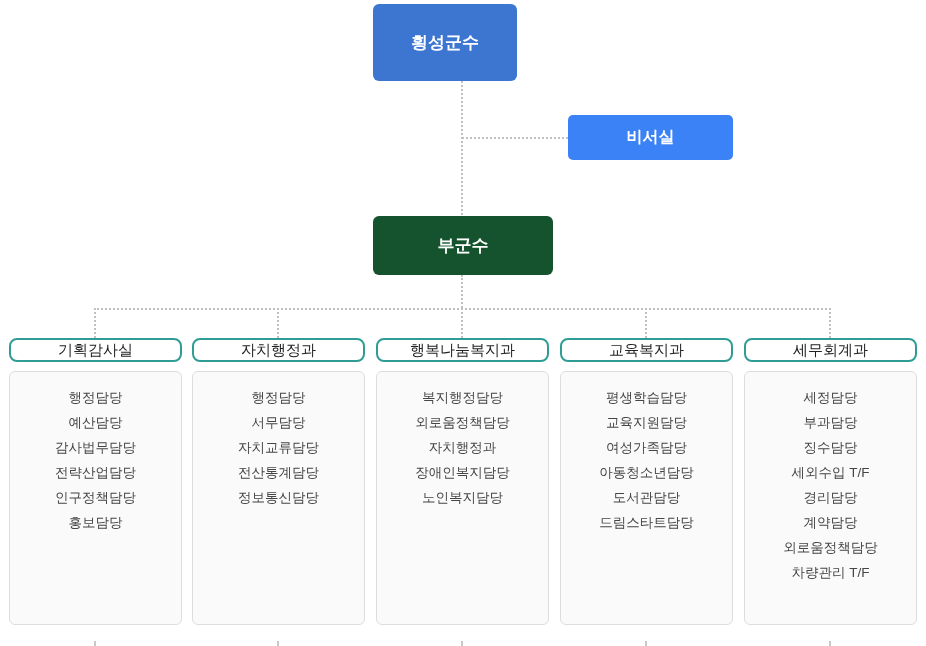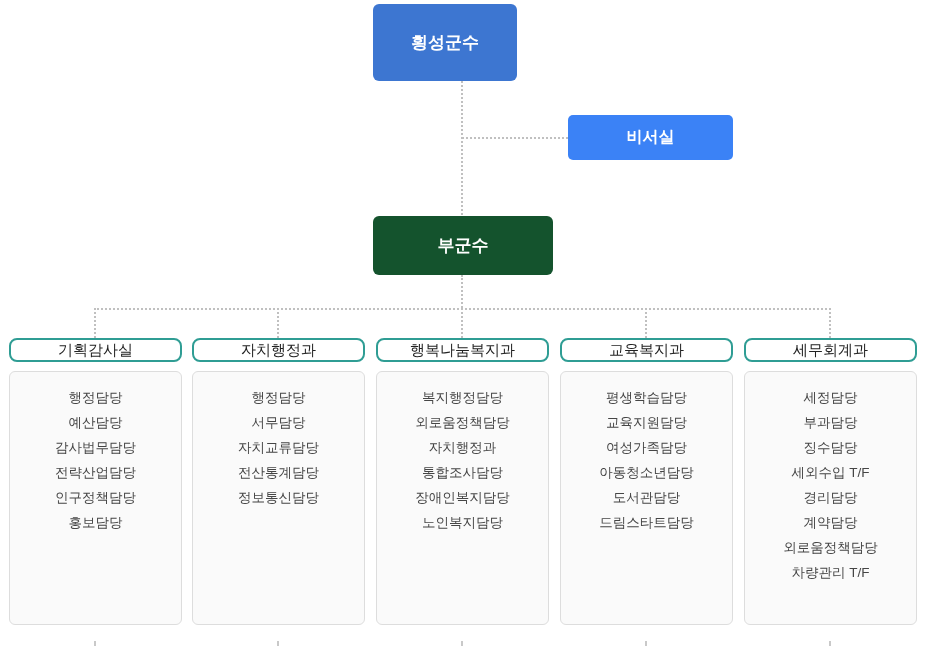--- a/index.html
+++ b/index.html
@@ -86,21 +86,20 @@
         <div class="dept-item">정보통신담당</div>
       </div>
   </div>
 
   <div class="col col-3">
     <div class="dept-header">행복나눔복지과</div>
     <div class="dept-list">
         <div class="dept-item">복지행정담당</div>
         <div class="dept-item">외로움정책담당</div>
         <div class="dept-item">자치행정과</div>
-        <div class="dept-item">통합조사담당</div>
         <div class="dept-item">장애인복지담당</div>
         <div class="dept-item">노인복지담당</div>
       </div>
   </div>
 
   <div class="col col-4">
     <div class="dept-header">교육복지과</div>
     <div class="dept-list">
         <div class="dept-item">평생학습담당</div>
         <div class="dept-item">교육지원담당</div>

